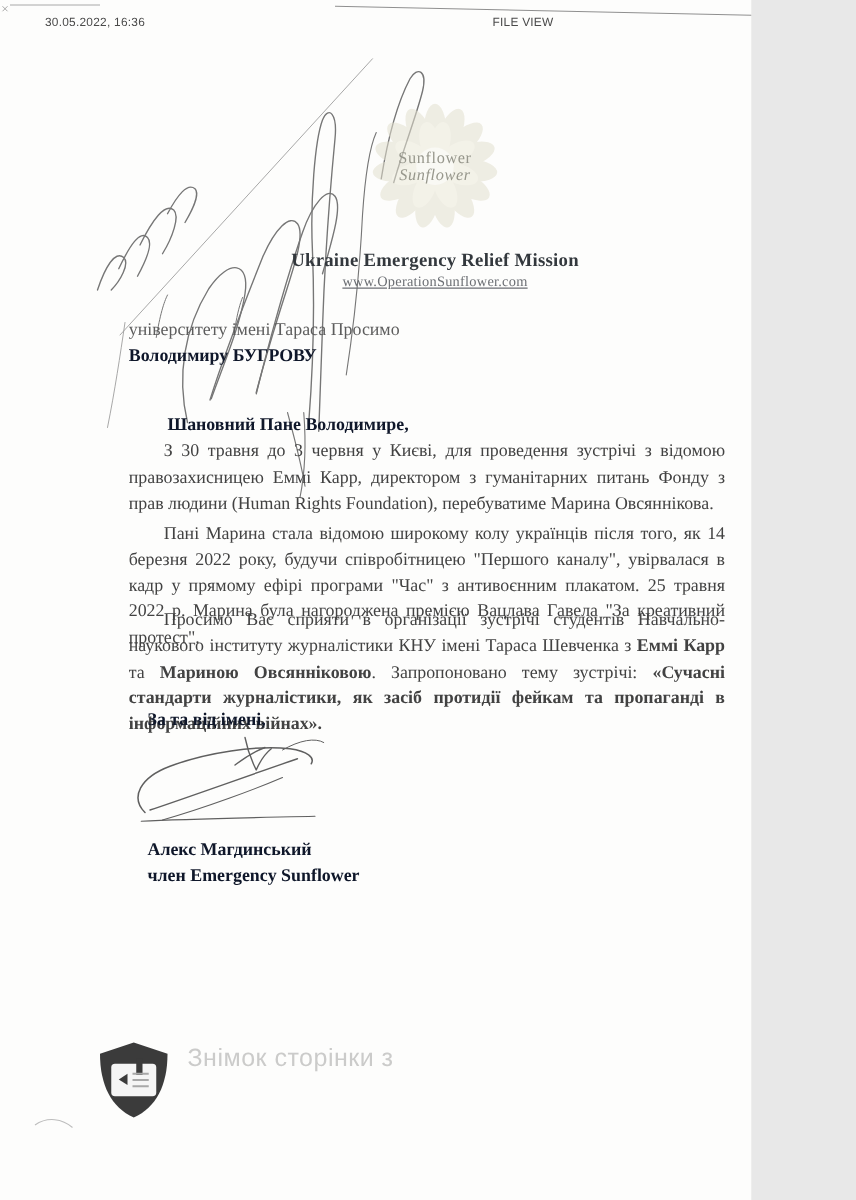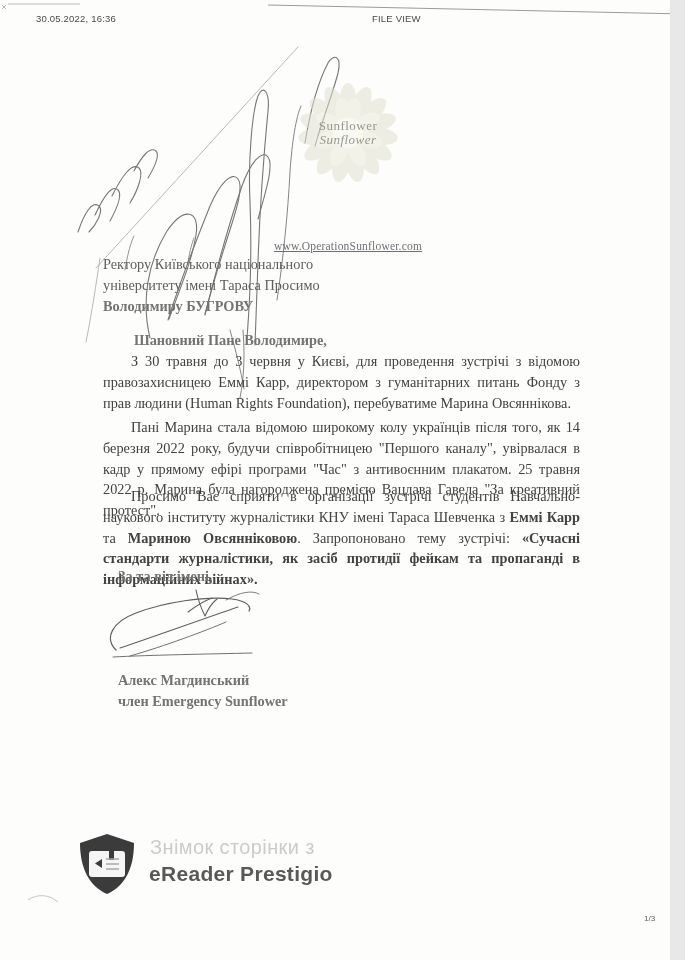--- a/index.html
+++ b/index.html
@@ -1,68 +1,68 @@
 <!DOCTYPE html>
 <html><head>
 <meta charset="utf-8">
 <style>
   html,body{margin:0;padding:0;background:#e8e8e8;}
   #page{
     position:relative;
-    width:670px;height:960px;
+    width:601px;height:960px;
     background:#fdfdfc;
     overflow:hidden;
     font-family:"Liberation Sans", sans-serif;
     color:#3c3c3c;
   }
   .abs{position:absolute;}
   
   .print-meta{
     font-family:"Liberation Sans", sans-serif;
     font-size:9.5px;color:#4a4a4a;letter-spacing:.2px;
   }
   
   .org-name{
     font-family:"Liberation Serif", serif;
     font-weight:bold;font-size:15px;color:#33383d;
     letter-spacing:.2px;white-space:nowrap;
   }
   .org-site{
     font-family:"Liberation Serif", serif;
     font-size:11.5px;color:#6c6f74;text-decoration:underline;
-    white-space:nowrap;letter-spacing:.2px;margin-top:20px;
+    white-space:nowrap;letter-spacing:.2px;
   }
   .logo-text{
     font-family:"Liberation Serif", serif;
     color:#97978c;text-align:center;line-height:14px;
   }
   .logo-text .l1{font-size:13px;letter-spacing:.5px;}
   .logo-text .l2{font-size:13px;font-style:italic;letter-spacing:.5px;}
   
   .letter{
     font-family:"Liberation Serif", serif;
     font-size:14.3px;line-height:20.8px;color:#424242;
   }
   .letter.justify{text-align:justify;width:477px;}
   .letter.indent{text-indent:28px;}
-  .bold{font-weight:bold;color:#737373;}
+  .bold{font-weight:bold;color:#0f172a;}
   .addr{color:#5d5d5d;}
   
   .wm1{font-size:20px;color:#cbcbca;letter-spacing:.4px;font-weight:500;}
   .wm2{font-size:21px;color:#585858;letter-spacing:.3px;font-weight:bold;}
   .footer-url{font-size:8px;color:#5a5a5a;letter-spacing:0px;white-space:nowrap;}
   svg{display:block;}
 </style>
 </head>
 <body>
 
 <div id="page">
 
   <div class="abs print-meta" style="left:36px;top:13px;">30.05.2022, 16:36</div>
-  <div class="abs print-meta" style="left:352px;top:13px;padding-left:20px;">FILE VIEW</div>
+  <div class="abs print-meta" style="left:374px;top:13px;padding-left:20px;">FILE VIEW</div>
 
   <svg class="abs" style="left:0;top:0;" width="685" height="960" viewBox="0 0 685 960">
 
     <g>
       <path d="M8,4 L80,4" stroke="#a8a8a8" stroke-width="0.8" fill="none"></path>
       <path d="M2,5 l4,4 M6,5 l-4,4" stroke="#9a9a9a" stroke-width="0.7" fill="none"></path>
       <path d="M268,5 L685,14" stroke="#8f8f8f" stroke-width="0.9" fill="none"></path>
     </g>
 
     <g stroke="#5f5f5f" stroke-width="1.1" fill="none" stroke-linecap="round" opacity="0.85">
@@ -122,24 +122,24 @@
         <ellipse rx="8" ry="16" cy="-20" transform="rotate(348)"></ellipse>
       </g>
       <circle r="15" fill="#f7f6ef"></circle>
     </g>
   </svg>
   <div class="abs logo-text" style="left:290px;top:119px;width:116px;">
     <div class="l1">Sunflower</div>
     <div class="l2">Sunflower</div>
   </div>
 
+  <div class="abs org-name" style="left:348px;top:201px;transform:translateX(-50%);">Ukraine Emergency Relief Mission</div>
   <div class="abs org-site" style="left:348px;top:220px;transform:translateX(-50%);">www.OperationSunflower.com</div>
 
   <div class="abs letter addr" style="left:103px;top:254px;line-height:21px;">
-    <div>Ректору Київського національного</div>
     <div>університету імені Тараса Просимо</div>
     <div class="bold">Володимиру БУГРОВУ</div>
   </div>
 
   <div class="abs letter bold" style="left:103px;top:330px;margin-left:31px;">Шановний Пане Володимире,</div>
 
   <div class="abs letter justify indent" style="left:103px;top:351px;">З 30 травня до 3 червня у Києві, для проведення зустрічі з відомою правозахисницею Еммі Карр, директором з гуманітарних питань Фонду з прав людини (Human Rights Foundation), перебуватиме Марина Овсяннікова.</div>
   <div class="abs letter justify indent" style="left:103px;top:417px;">Пані Марина стала відомою широкому колу українців після того, як 14 березня 2022 року, будучи співробітницею "Першого каналу", увірвалася в кадр у прямому ефірі програми "Час" з антивоєнним плакатом. 25 травня 2022 р. Марина була нагороджена премією Вацлава Гавела "За креативний протест".</div>
   <div class="abs letter justify indent" style="left:103px;top:486px;"><span>Просимо Вас сприяти в організації зустрічі студентів Навчально-наукового інституту журналістики КНУ імені Тараса Шевченка з </span><b>Еммі Карр</b><span> та </span><b>Мариною Овсянніковою</b><span>. Запропоновано тему зустрічі: </span><b>«Сучасні стандарти журналістики, як засіб протидії фейкам та пропаганді в інформаційних війнах».</b></div>
 
@@ -151,17 +151,16 @@
   </div>
 
   <svg class="abs" style="left:76px;top:832px;" width="62" height="64" viewBox="0 0 62 64">
     <path d="M31,2 L58,11 C58,36 49,54 31,62 C13,54 4,36 4,11 Z" fill="#3b3b3b"></path>
     <rect x="13" y="19" width="36" height="26" rx="3" fill="#f5f5f5"></rect>
     <rect x="33" y="15" width="5" height="13" fill="#3b3b3b"></rect>
     <path d="M26,27 L19,31.5 L26,36 Z" fill="#3b3b3b"></path>
     <path d="M30,27 H43 M30,32 H43 M30,37 H43" stroke="#a8a8a8" stroke-width="1.6" fill="none"></path>
   </svg>
   <div class="abs wm1" style="left:150px;top:836px;">Знімок сторінки з</div>
-  <div class="abs wm2" style="left:149px;top:862px;">eReader Prestigio</div>
 
   <div class="abs footer-url" style="left:644px;top:914px;">1/3</div>
 
 </div>
 
 </body></html>

